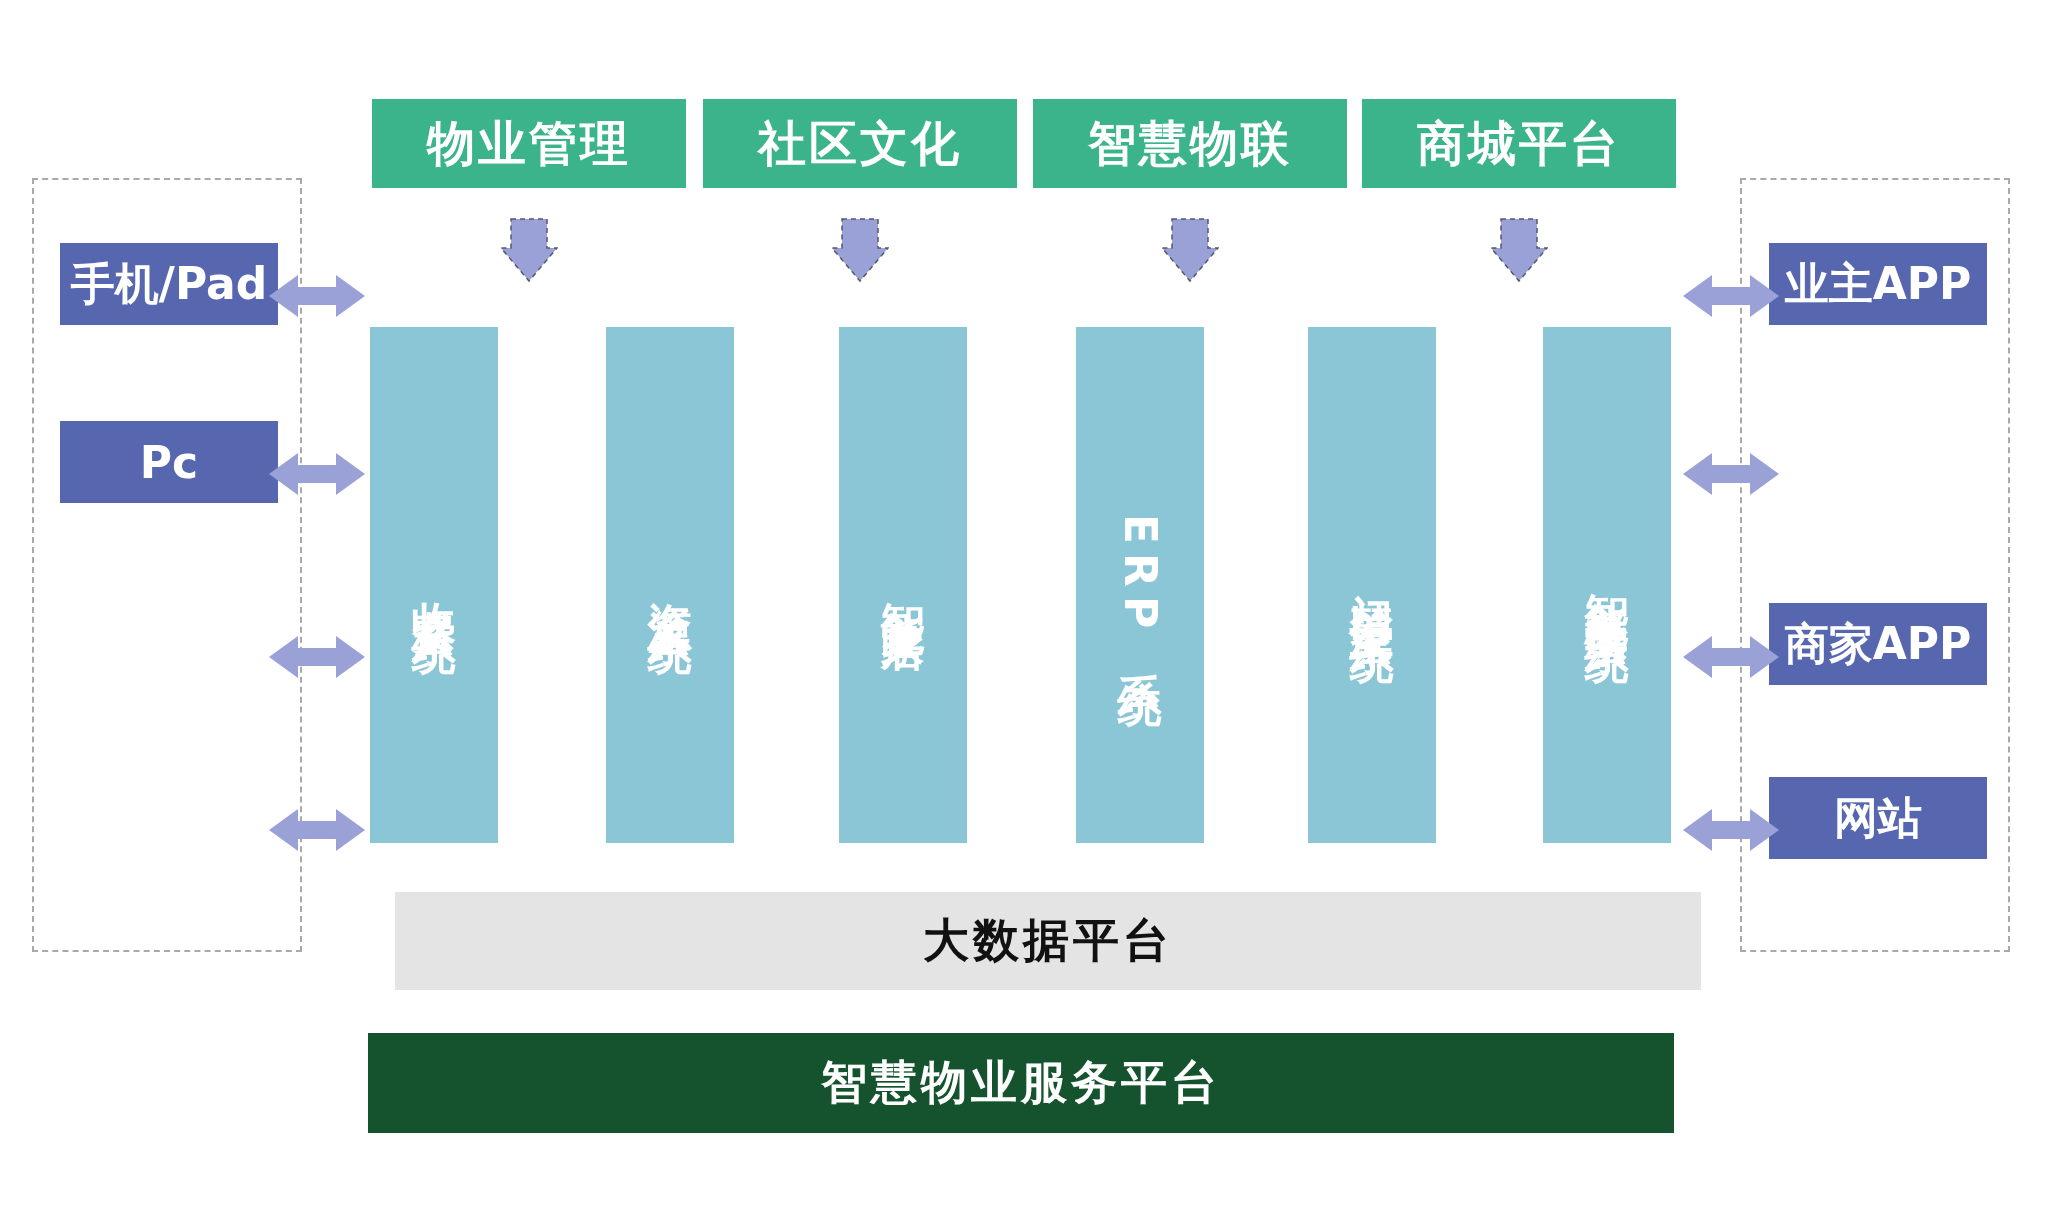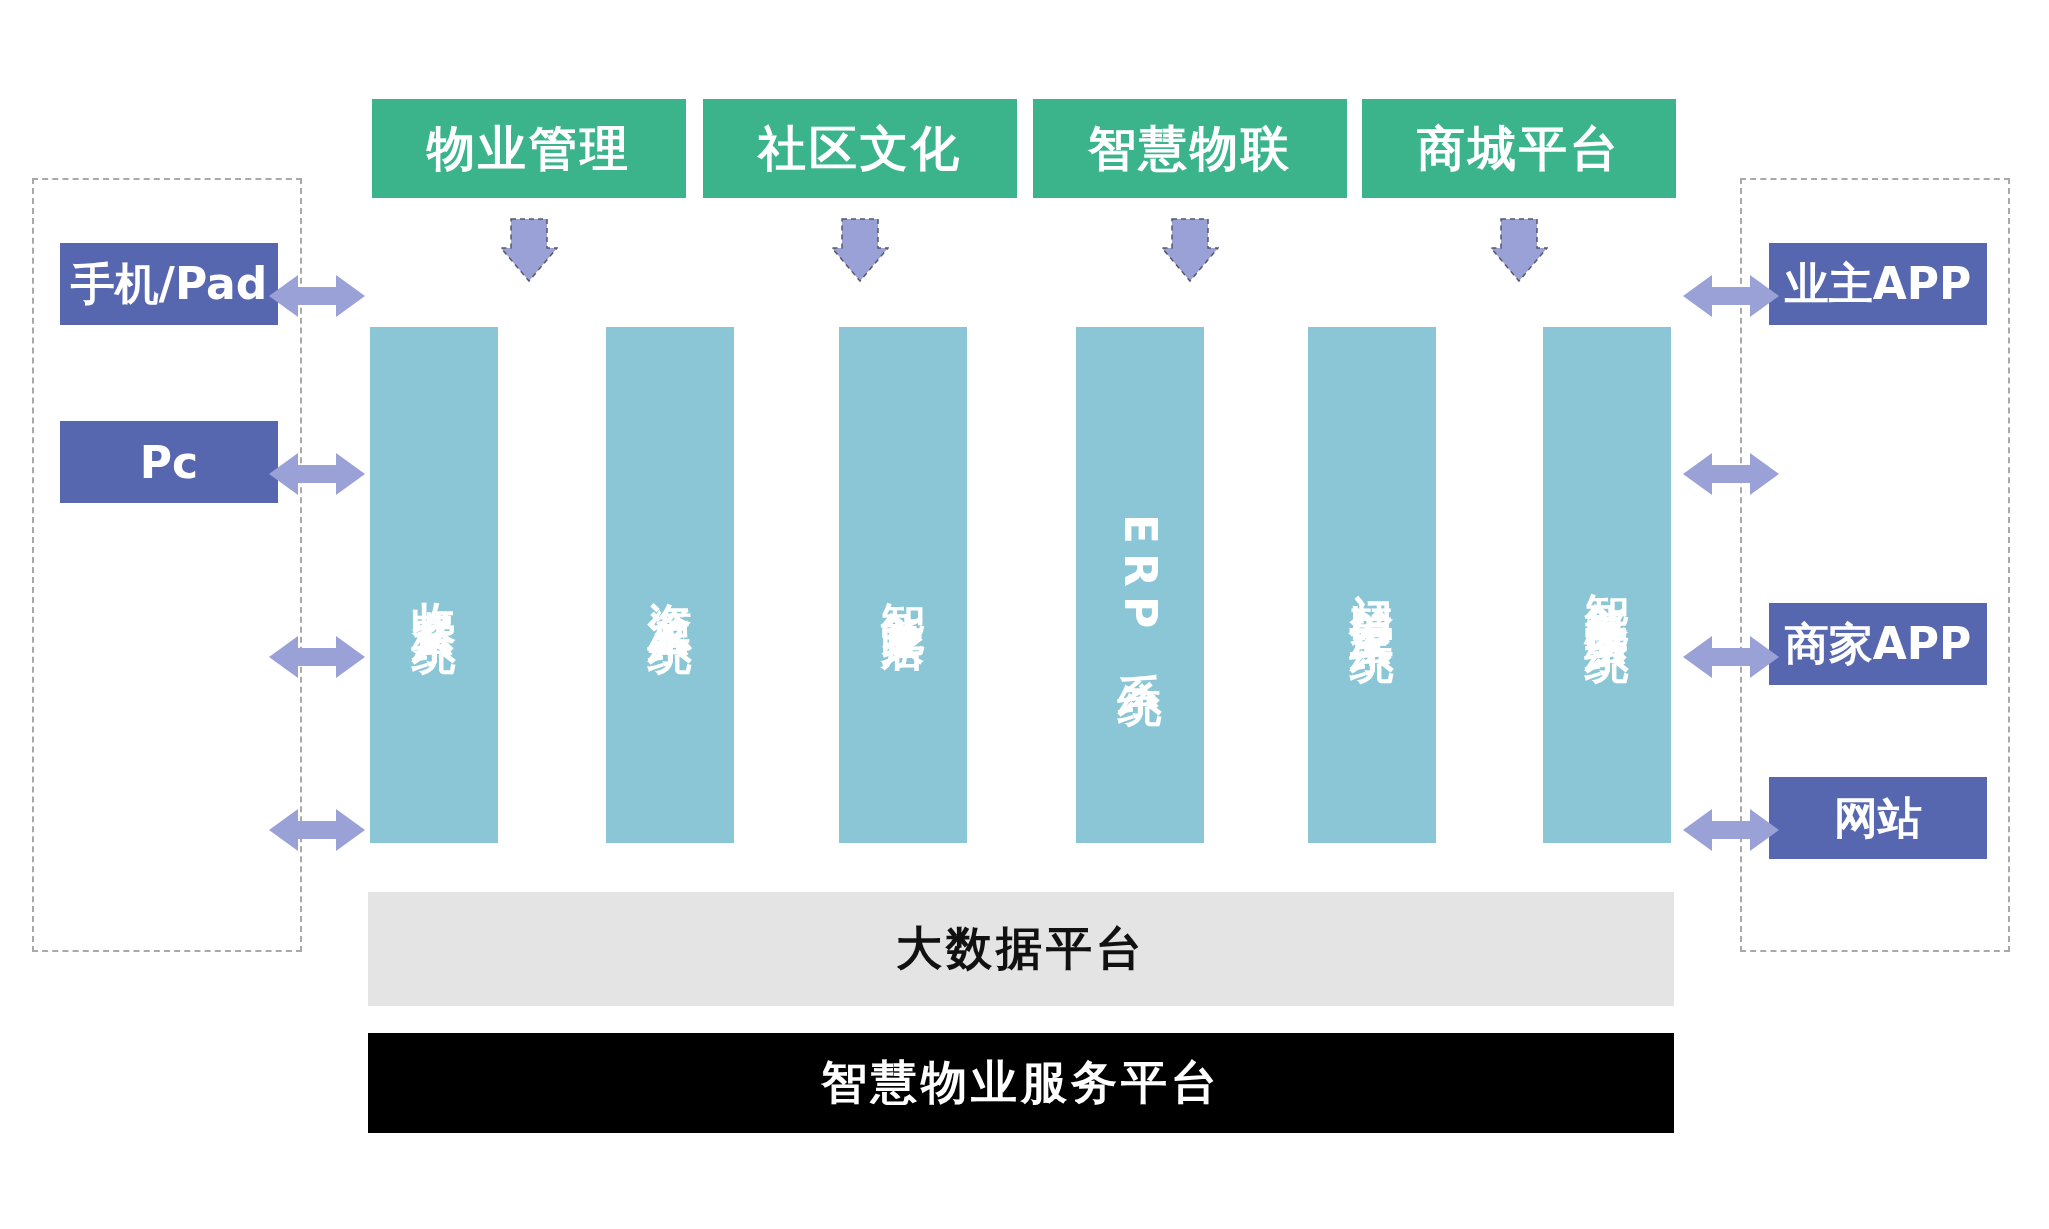--- a/index.html
+++ b/index.html
@@ -1,20 +1,20 @@
 <!DOCTYPE html>
 <html><head>
 <meta charset="utf-8">
 <style>
   html,body{margin:0;padding:0;background:#ffffff;}
   body{font-family:"DejaVu Sans","Liberation Sans",sans-serif;}
   #canvas{position:relative;width:2049px;height:1229px;background:#ffffff;overflow:hidden;}
 
   
-  .green-box{position:absolute;top:99px;width:314px;height:99px;background:#3cb48b;
+  .green-box{position:absolute;top:99px;width:314px;height:89px;background:#3cb48b;
     color:#ffffff;font-size:48px;font-weight:700;letter-spacing:3px;
     display:flex;align-items:center;justify-content:center;}
 
   
   .column{position:absolute;top:327px;width:128px;height:516px;background:#8ac6d6;
     display:flex;align-items:center;justify-content:center;}
   .column .vtext{writing-mode:vertical-rl;text-orientation:mixed;color:#ffffff;
     font-size:44px;font-weight:700;letter-spacing:9px;line-height:1;}
 
   
@@ -32,22 +32,22 @@
 
   
   .down-arrow{position:absolute;top:218px;width:58px;height:64px;}
   .h-arrow{position:absolute;width:98px;height:44px;}
   .h-arrow.left{left:268px;}
   .h-arrow.right{left:1682px;}
 
   
   .bar{position:absolute;left:368px;width:1306px;display:flex;align-items:center;
     justify-content:center;font-weight:700;font-size:46px;letter-spacing:4px;}
-  .bar.gray{top:892px;height:114px;background:#e4e4e4;color:#111111;}
-  .bar.purple{top:1033px;height:100px;background:#000000;color:#ffffff;}
+  .bar.gray{top:892px;height:98px;background:#e4e4e4;color:#111111;margin-left:27px;}
+  .bar.purple{top:1033px;height:100px;background:#14532d;color:#ffffff;}
 </style>
 </head>
 <body>
 
 <div id="canvas">
 
   <div class="dashed-group left"></div>
   <div class="dashed-group right"></div>
 
   <div class="green-box" style="left:372px">物业管理</div>

